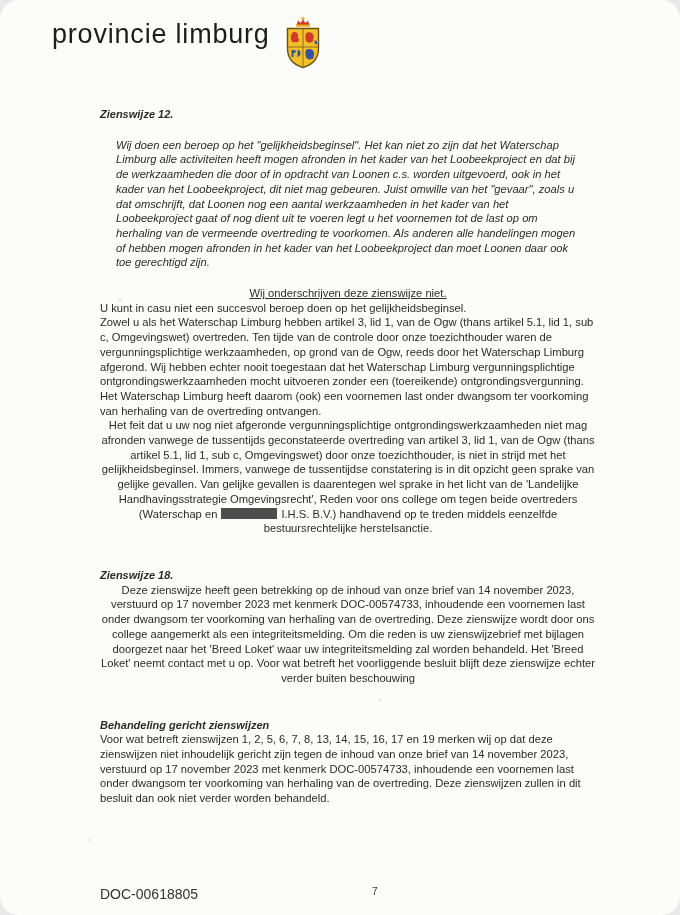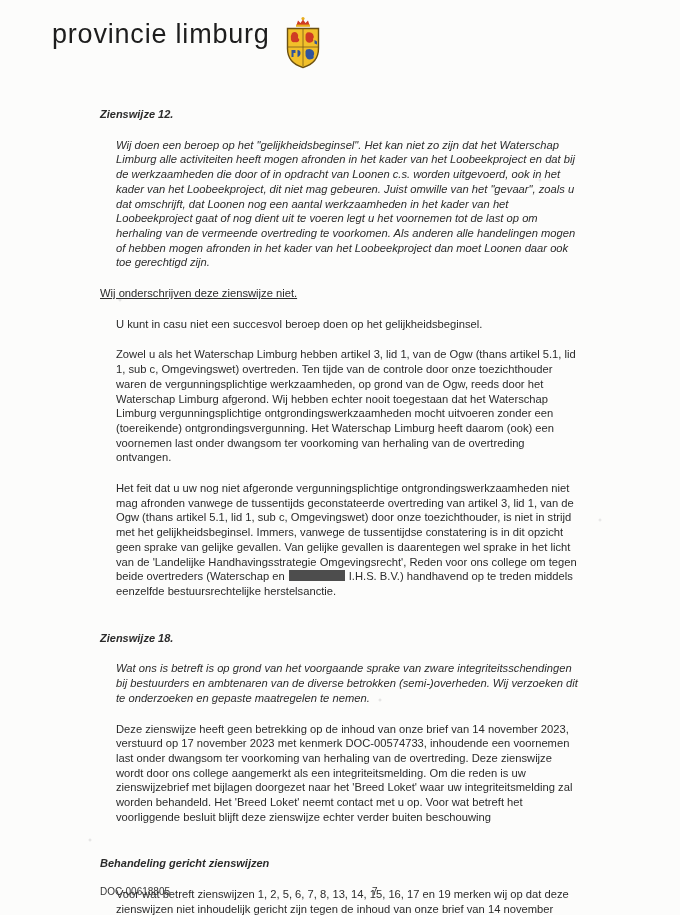--- a/index.html
+++ b/index.html
@@ -13,20 +13,21 @@
     width: 680px; height: 915px;
     background:
       radial-gradient(circle 1px at 120px 300px, #d8d8d8 0, transparent 2px),
       radial-gradient(circle 1px at 540px 180px, #dcdcdc 0, transparent 2px),
       radial-gradient(circle 1px at 380px 700px, #d8d8d8 0, transparent 2px),
       radial-gradient(circle 1px at 90px 840px, #dadada 0, transparent 2px),
       radial-gradient(circle 1px at 600px 520px, #dedede 0, transparent 2px),
       #fcfcfb;
     overflow: hidden;
     color: #2b2b2b;
+    border-radius: 19px;
   }
   .logo {
     position: absolute; left: 52px; top: 20px;
     display: flex; align-items: flex-start; gap: 10px;
   }
   .logo-text {
     font-size: 27px;
     letter-spacing: 0.8px;
     color: #1d1d1d;
     font-weight: normal;
@@ -41,34 +42,34 @@
     line-height: 14.7px;
     color: #2b2b2b;
   }
   .sec-heading {
     font-weight: bold;
     font-style: italic;
     margin: 0;
     font-size: 11px;
   }
   .quote { font-style: italic; margin: 16px; }
-  p.body-par { margin: 16px; }
-  .gap { margin-top: 15px; }
+  p.body-par { margin: 0; }
+  .gap { margin-top: 15px; text-align: center; }
   .biggap { margin-top: 32px; }
   .underlined-line { text-decoration: underline; margin: 0; }
   .redaction {
     display: inline-block;
     width: 56px; height: 11px;
     background: #4d4d4d;
     vertical-align: -1px;
     margin: 0 4px 0 4px;
   }
   .footer-doc {
     position: absolute; left: 100px; top: 886px;
-    font-size: 10px; color: #333;
+    font-size: 14px; color: #333;
   }
   .footer-page {
     position: absolute; left: 372px; top: 886px;
     font-size: 10px; color: #333;
   }
 </style>
 </head>
 <body>
 
 <div class="page">
@@ -109,21 +110,20 @@
 
     <div>
       <p class="underlined-line gap">Wij onderschrijven deze zienswijze niet.</p>
       <p class="body-par">U kunt in casu niet een succesvol beroep doen op het gelijkheidsbeginsel.</p>
       <p class="body-par">Zowel u als het Waterschap Limburg hebben artikel 3, lid 1, van de Ogw (thans artikel 5.1, lid 1, sub c, Omgevingswet) overtreden. Ten tijde van de controle door onze toezichthouder waren de vergunningsplichtige werkzaamheden, op grond van de Ogw, reeds door het Waterschap Limburg afgerond. Wij hebben echter nooit toegestaan dat het Waterschap Limburg vergunningsplichtige ontgrondingswerkzaamheden mocht uitvoeren zonder een (toereikende) ontgrondingsvergunning. Het Waterschap Limburg heeft daarom (ook) een voornemen last onder dwangsom ter voorkoming van herhaling van de overtreding ontvangen.</p>
       <p class="body-par gap"><span>Het feit dat u uw nog niet afgeronde vergunningsplichtige ontgrondingswerkzaamheden niet mag afronden vanwege de tussentijds geconstateerde overtreding van artikel 3, lid 1, van de Ogw (thans artikel 5.1, lid 1, sub c, Omgevingswet) door onze toezichthouder, is niet in strijd met het gelijkheidsbeginsel. Immers, vanwege de tussentijdse constatering is in dit opzicht geen sprake van gelijke gevallen. Van gelijke gevallen is daarentegen wel sprake in het licht van de 'Landelijke Handhavingsstrategie Omgevingsrecht', Reden voor ons college om  tegen beide overtreders (Waterschap en</span><span class="redaction"></span><span>I.H.S. B.V.)  handhavend op te treden middels eenzelfde bestuursrechtelijke herstelsanctie.</span></p>
     </div>
 
     <div>
       <p class="sec-heading biggap">Zienswijze 18.</p>
-      <p class="quote">Wat ons is betreft is op grond van het voorgaande sprake van zware integriteitsschendingen bij bestuurders en ambtenaren van de diverse betrokken (semi-)overheden. Wij verzoeken dit te onderzoeken en gepaste maatregelen te nemen.</p>
     </div>
 
     <div>
       <p class="body-par gap">Deze zienswijze heeft geen betrekking op de inhoud van onze brief van 14 november 2023, verstuurd op 17 november 2023 met kenmerk DOC-00574733, inhoudende een voornemen last onder dwangsom ter voorkoming van herhaling van de overtreding. Deze zienswijze wordt door ons college aangemerkt als een integriteitsmelding. Om die reden is uw zienswijzebrief met bijlagen doorgezet naar het 'Breed Loket' waar uw integriteitsmelding zal worden behandeld. Het 'Breed Loket' neemt contact met u op. Voor wat betreft het voorliggende besluit blijft deze zienswijze echter verder buiten beschouwing</p>
     </div>
 
     <div>
       <p class="sec-heading biggap">Behandeling gericht zienswijzen</p>
       <p class="body-par">Voor wat betreft zienswijzen 1, 2, 5, 6, 7, 8, 13, 14, 15, 16, 17 en 19 merken wij op dat deze zienswijzen niet inhoudelijk gericht zijn tegen de inhoud van onze brief van 14 november 2023, verstuurd op 17 november 2023 met kenmerk DOC-00574733, inhoudende een voornemen last onder dwangsom ter voorkoming van herhaling van de overtreding. Deze zienswijzen zullen in dit besluit dan ook niet verder worden behandeld.</p>
     </div>

